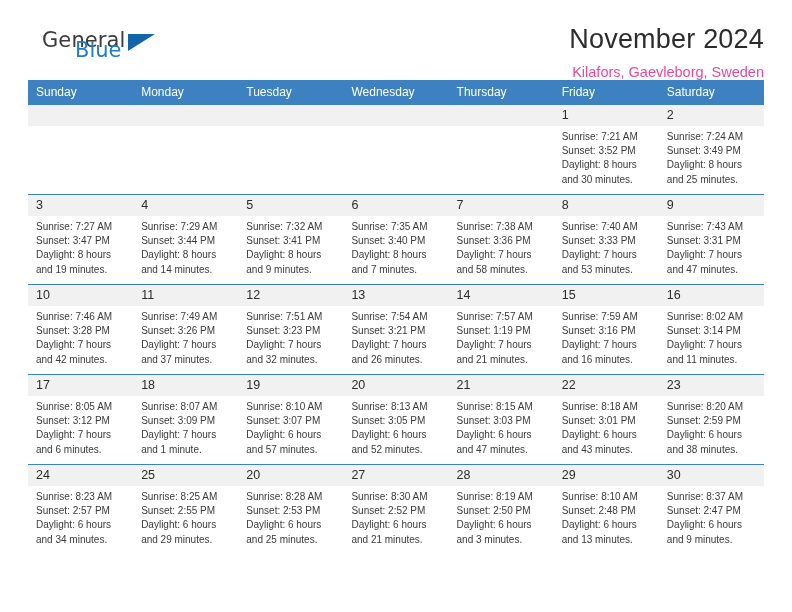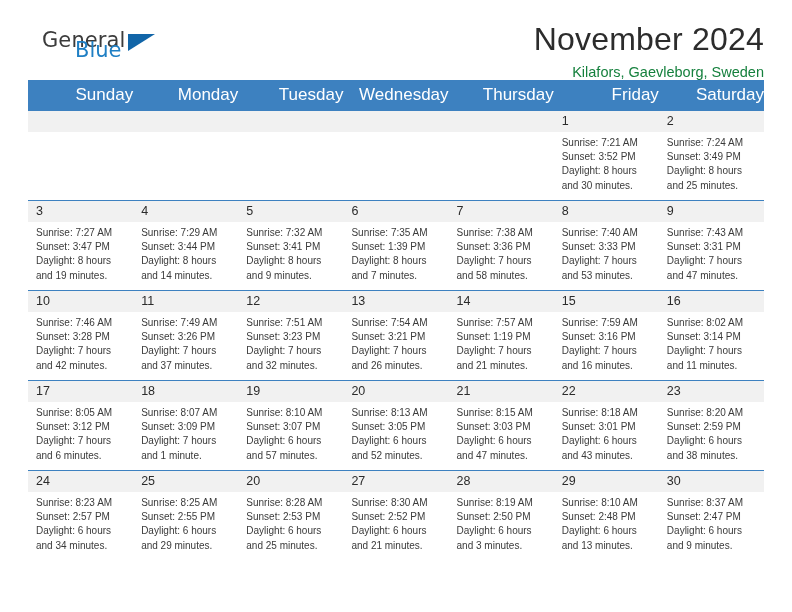--- a/index.html
+++ b/index.html
@@ -61,46 +61,46 @@
     width: 0;
     height: 0;
     border-left: 27px solid #1165a8;
     border-bottom: 17px solid transparent;
   }
   .title-block {
     text-align: right;
     margin-top: -4px;
   }
   .cal-title {
-    font-size: 32px;
+    font-size: 27px;
     font-weight: normal;
     color: #2c2c2c;
     line-height: 34px;
     letter-spacing: 0.2px;
   }
   .cal-subtitle {
     font-size: 14.5px;
-    color: #15803d;
+    color: #ec4899;
     line-height: 20px;
     margin-top: 6px;
   }
 
   
   .calendar {
     width: 736px;
     border-collapse: collapse;
     table-layout: fixed;
     margin-top: 8px;
   }
   .calendar th {
     background: #3d81c0;
     color: #ffffff;
     font-weight: normal;
-    font-size: 17px;
-    text-align: right;
+    font-size: 12px;
+    text-align: left;
     padding: 5px 0 5px 8px;
     height: 19px;
     box-sizing: border-box;
     border: none;
   }
   .calendar td {
     vertical-align: top;
     padding: 0;
     border: none;
     border-top: 1px solid #3d81c0;
@@ -222,21 +222,21 @@
               <div>Sunrise: 7:32 AM</div>
               <div>Sunset: 3:41 PM</div>
               <div>Daylight: 8 hours</div>
               <div>and 9 minutes.</div>
             </div>
           </td>
           <td>
             <div class="daynum">6</div>
             <div class="details">
               <div>Sunrise: 7:35 AM</div>
-              <div>Sunset: 1:39 PM</div>
+              <div>Sunset: 3:40 PM</div>
               <div>Daylight: 8 hours</div>
               <div>and 7 minutes.</div>
             </div>
           </td>
           <td>
             <div class="daynum">7</div>
             <div class="details">
               <div>Sunrise: 7:38 AM</div>
               <div>Sunset: 3:36 PM</div>
               <div>Daylight: 7 hours</div>

